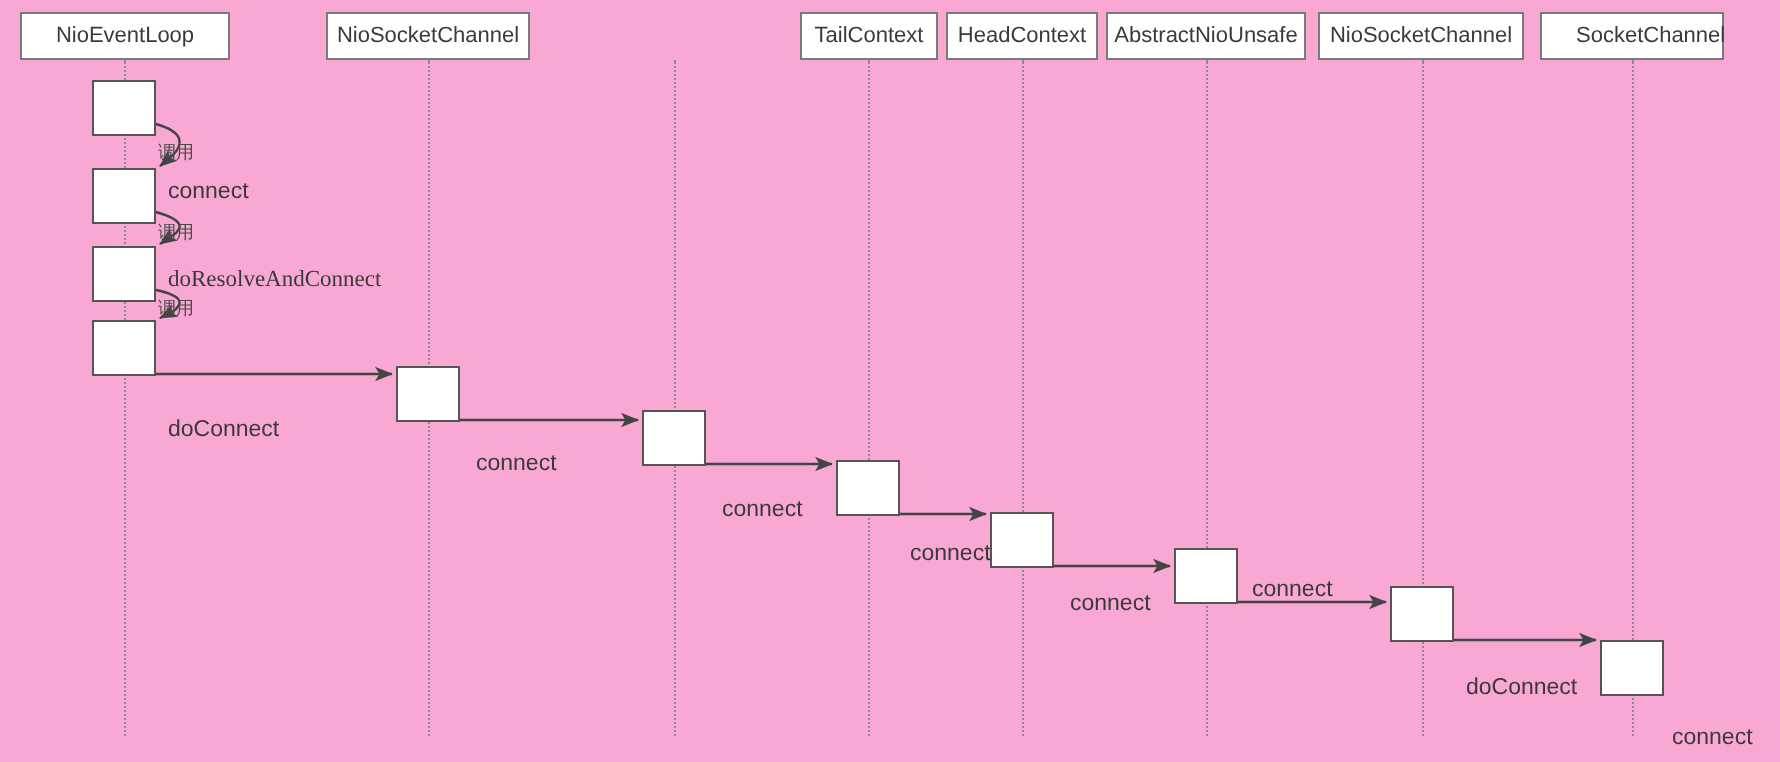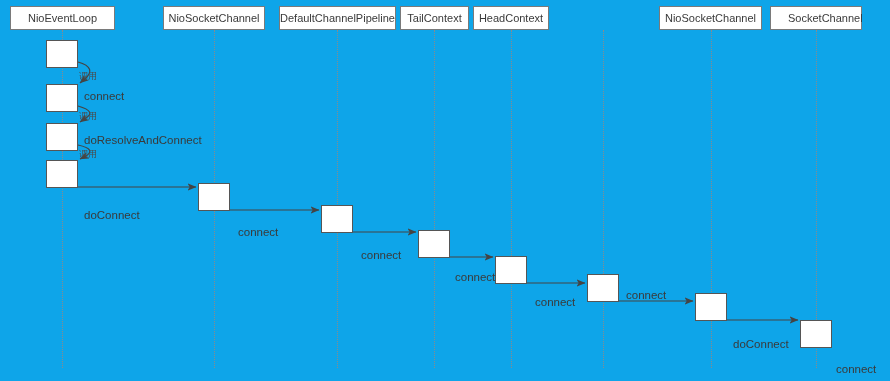--- a/index.html
+++ b/index.html
@@ -4,21 +4,21 @@
 <style>
   html,body{margin:0;padding:0;background:#ffffff;}
   body{
     font-family:"Liberation Sans","DejaVu Sans",sans-serif;
     -webkit-font-smoothing:antialiased;
   }
   #diagram{
     position:relative;
     width:890px;
     height:381px;
-    background:#0ea5e9;
+    background:#f9a8d4;
     overflow:hidden;
   }
   
   .lifeline-head{
     position:absolute;
     box-sizing:border-box;
     height:24px;
     border:1px solid #7a7a7a;
     background:#ffffff;
     color:#3a3a3a;
@@ -69,23 +69,23 @@
     pointer-events:none;
   }
 </style>
 </head>
 <body>
 
 <div id="diagram">
 
   <div class="lifeline-head" style="left:10px;width:105px;">NioEventLoop</div>
   <div class="lifeline-head" style="left:163px;width:102px;">NioSocketChannel</div>
-  <div class="lifeline-head" style="left:279px;width:117px;">DefaultChannelPipeline</div>
   <div class="lifeline-head" style="left:473px;width:76px;">HeadContext</div>
   <div class="lifeline-head" style="left:400px;width:69px;">TailContext</div>
+  <div class="lifeline-head" style="left:553px;width:100px;">AbstractNioUnsafe</div>
   <div class="lifeline-head" style="left:659px;width:103px;">NioSocketChannel</div>
   <div class="lifeline-head" style="left:770px;width:92px;padding-left:17px;">SocketChannel</div>
 
   <div class="lifeline" style="left:62px;height:338px;"></div>
   <div class="lifeline" style="left:214px;height:338px;"></div>
   <div class="lifeline" style="left:337px;height:338px;"></div>
   <div class="lifeline" style="left:434px;height:338px;"></div>
   <div class="lifeline" style="left:511px;height:338px;"></div>
   <div class="lifeline" style="left:603px;height:338px;"></div>
   <div class="lifeline" style="left:711px;height:338px;"></div>
@@ -119,21 +119,21 @@
       <path d="M230,210 L319,210" marker-end="url(#ah)"></path>
       <path d="M353,232 L416,232" marker-end="url(#ah)"></path>
       <path d="M450,257 L493,257" marker-end="url(#ah)"></path>
       <path d="M527,283 L585,283" marker-end="url(#ah)"></path>
       <path d="M619,301 L693,301" marker-end="url(#ah)"></path>
       <path d="M727,320 L798,320" marker-end="url(#ah)"></path>
     </g>
   </svg>
 
   <div class="msg-label" style="left:84px;top:46px;">connect</div>
-  <div class="msg-label" style="left:84px;top:90px;">doResolveAndConnect</div>
+  <div class="msg-label" style="left:84px;top:90px;font-family:Liberation Serif, serif;">doResolveAndConnect</div>
   <div class="msg-label" style="left:84px;top:165px;">doConnect</div>
   <div class="msg-label" style="left:238px;top:182px;">connect</div>
   <div class="msg-label" style="left:361px;top:205px;">connect</div>
   <div class="msg-label" style="left:455px;top:227px;">connect</div>
   <div class="msg-label" style="left:535px;top:252px;">connect</div>
   <div class="msg-label" style="left:626px;top:245px;">connect</div>
   <div class="msg-label" style="left:733px;top:294px;">doConnect</div>
   <div class="msg-label" style="left:836px;top:319px;">connect</div>
 
   <div class="self-label" style="left:79px;top:70px;">调用</div>

